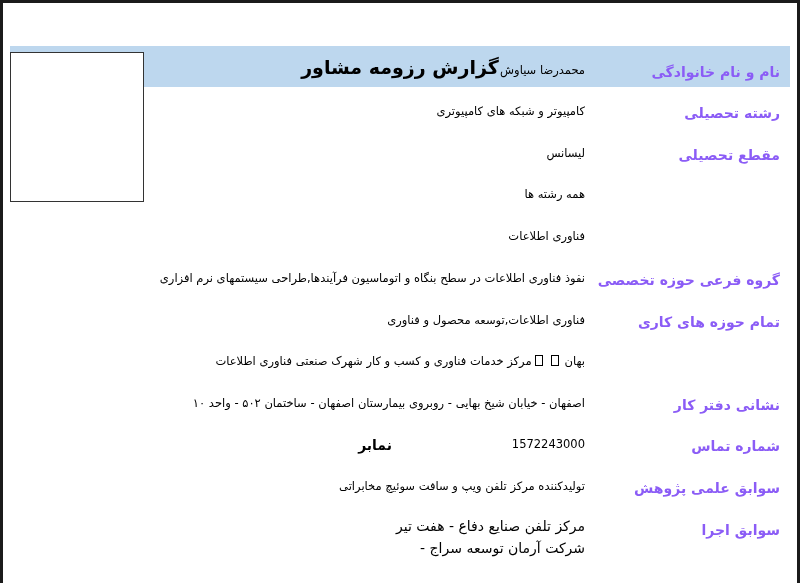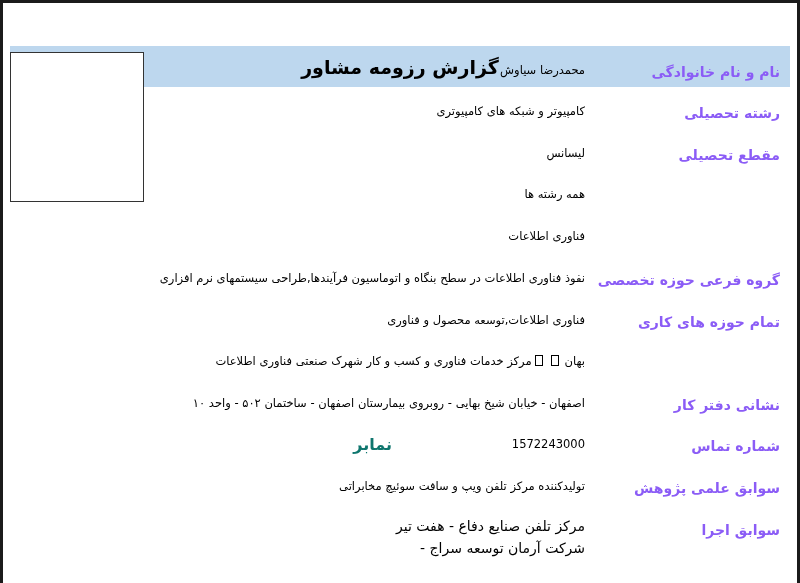--- a/index.html
+++ b/index.html
@@ -48,21 +48,21 @@
     position: absolute; right: 212px; top: -8px;
     text-align: right;
     font-family: "DejaVu Sans", sans-serif;
     font-size: 14px; color: #000;
     line-height: 22px; white-space: nowrap;
   }
   .value-multi div { display: block; }
   .fax-label {
     position: absolute; right: 405px; top: 0;
     font-family: "DejaVu Sans", sans-serif;
-    font-weight: bold; font-size: 16px; color: #0f766e;
+    font-weight: bold; font-size: 14px; color: #000000;
     line-height: 28px; white-space: nowrap;
   }
   .glyph-box {
     display: inline-block; width: 6px; height: 9px;
     border: 1px solid #000; margin: 0 6px; vertical-align: -1px;
   }
 </style>
 </head>
 <body>
 

